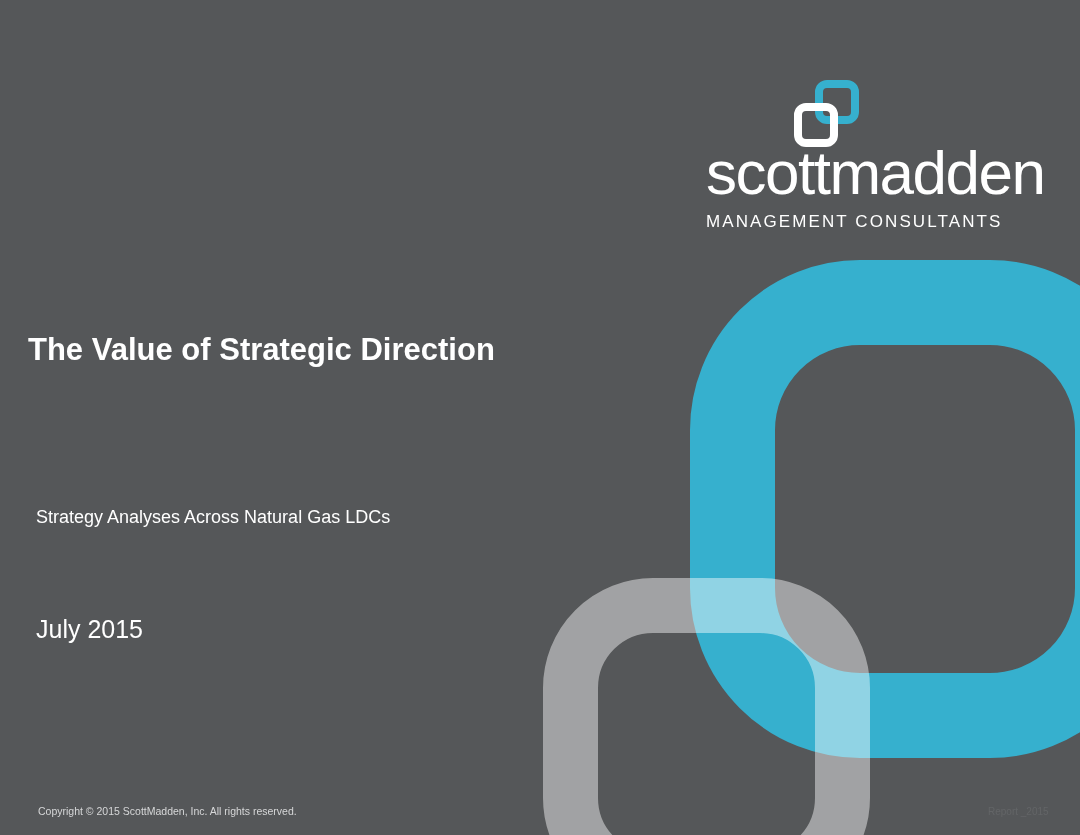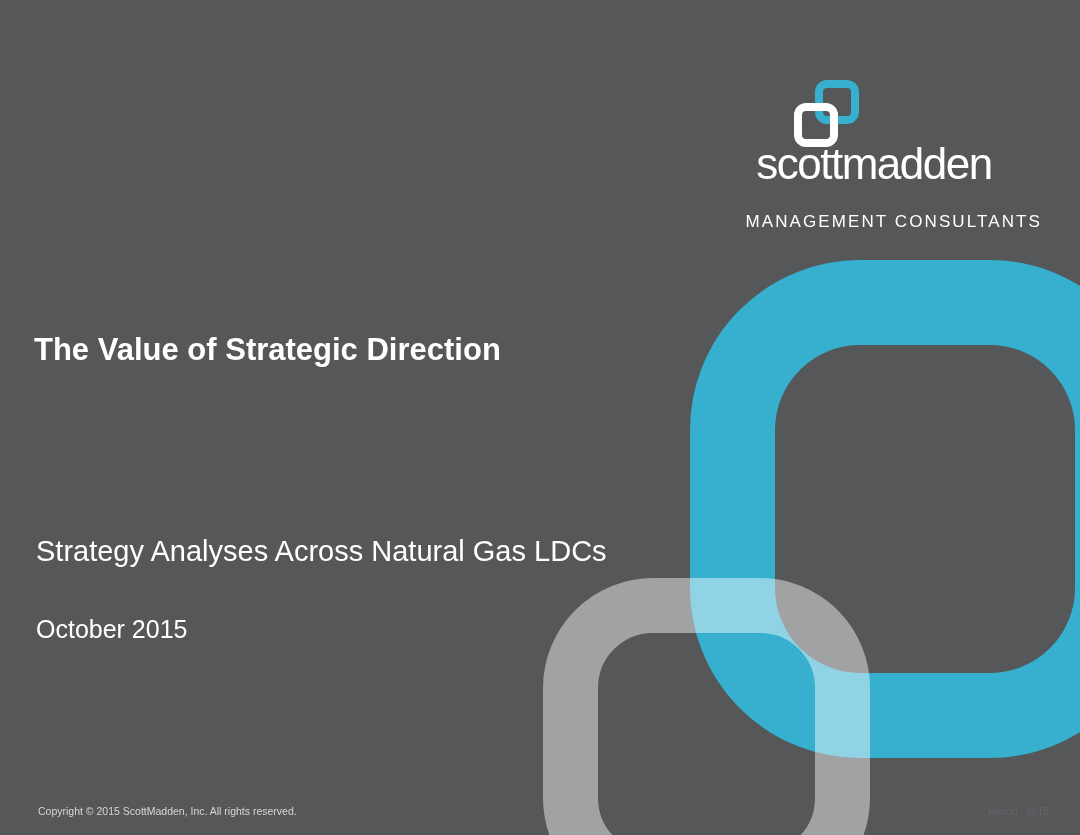--- a/index.html
+++ b/index.html
@@ -98,60 +98,59 @@
     height: 44px;
     border: 8px solid #ffffff;
   }
   .logo-wordmark {
     position: absolute;
     left: 0px;
     top: 62px;
     width: 336px;
     text-align: center;
     color: #ffffff;
-    font-size: 44px;
+    font-size: 62px;
     font-weight: 300;
     letter-spacing: -1.5px;
     line-height: 1;
     white-space: nowrap;
   }
   .logo-subtitle {
     position: absolute;
     left: 0px;
     top: 132px;
     width: 336px;
-    text-align: right;
+    text-align: left;
     color: #ffffff;
     font-size: 17px;
     font-weight: 400;
     letter-spacing: 2.1px;
     white-space: nowrap;
   }
 
   
   .title {
     position: absolute;
-    left: 34px;
+    left: 28px;
     top: 332px;
     color: #ffffff;
     font-size: 31px;
     font-weight: bold;
     letter-spacing: 0px;
     white-space: nowrap;
     text-align: center;
   }
   .subtitle {
     position: absolute;
     left: 36px;
     top: 507px;
     color: #ffffff;
-    font-size: 29px;
-    font-weight: 400;
-    white-space: nowrap;
-    margin-top: 28px;
+    font-size: 18px;
+    font-weight: 400;
+    white-space: nowrap;
   }
   .date {
     position: absolute;
     left: 36px;
     top: 615px;
     color: #ffffff;
     font-size: 25px;
     font-weight: 400;
     white-space: nowrap;
   }
@@ -192,18 +191,18 @@
     <div class="logo-mark">
       <div class="mark-sq teal"></div>
       <div class="mark-sq white"></div>
     </div>
     <div class="logo-wordmark">scottmadden</div>
     <div class="logo-subtitle">MANAGEMENT CONSULTANTS</div>
   </div>
 
   <div class="title">The Value of Strategic Direction</div>
   <div class="subtitle">Strategy Analyses Across Natural Gas LDCs</div>
-  <div class="date">October 2015</div>
+  <div class="date">July 2015</div>
 
   <div class="footer-left">Copyright © 2015 ScottMadden, Inc. All rights reserved.</div>
   <div class="footer-right">Report _2015</div>
 
 </div>
 
 </body></html>

